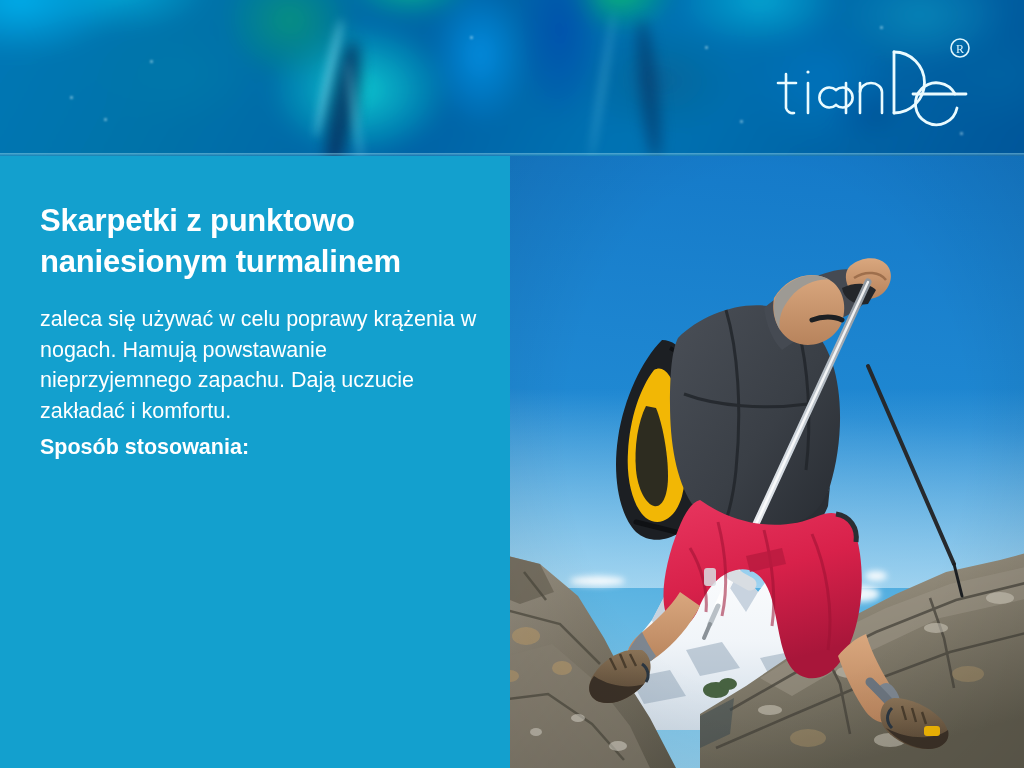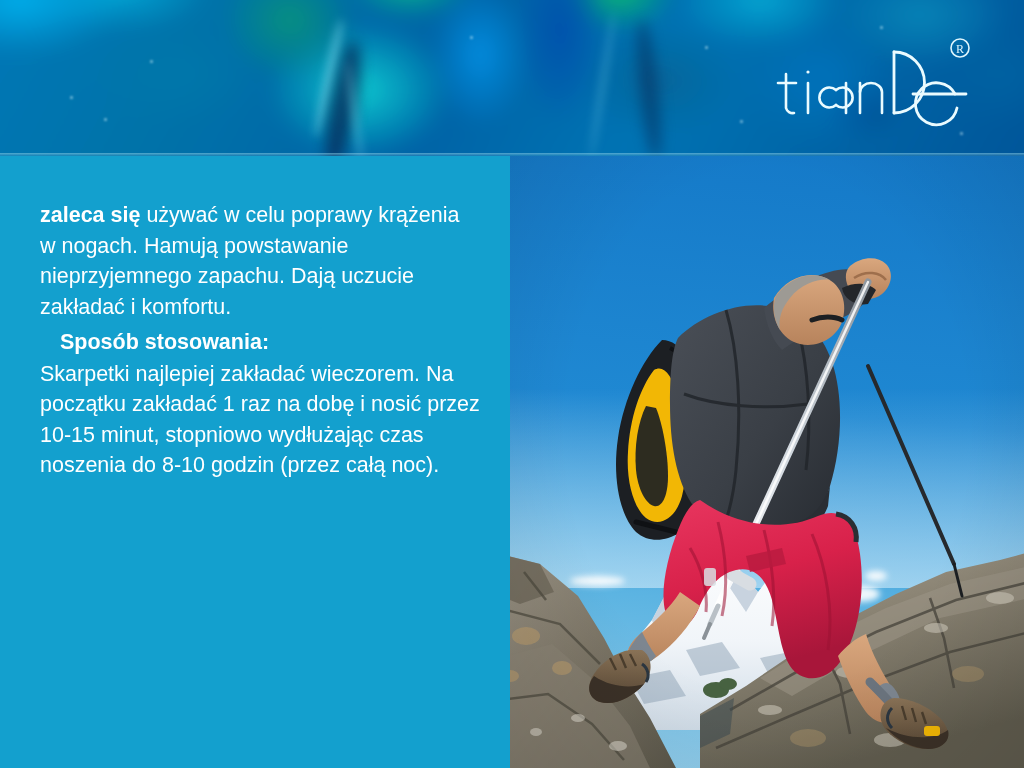--- a/index.html
+++ b/index.html
@@ -82,23 +82,23 @@
     letter-spacing:-.2px;
     margin-bottom:22px;
     max-width:430px;
   }
   .panel p {
     color:#ffffff;
     font-size:21.5px;
     line-height:1.42;
     max-width:460px;
   }
-  .panel p b { font-weight:bold; }
+  .panel p b { font-weight:normal; }
   .p-body { margin-bottom:5px; }
-  .p-heading { font-weight:bold; margin-bottom:1px;margin-left:20px; }
+  .p-heading { font-weight:bold; margin-bottom:1px; }
 
   
   .photo {
     position:absolute; left:510px; top:156px; width:514px; height:612px;
     overflow:hidden;
     background:linear-gradient(185deg,#1479c8 0%, #1f88d2 42%, #5cb4e2 72%, #93cdea 100%);
   }
   
   .sky-haze {
     position:absolute; left:0; bottom:180px; width:100%; height:200px;
@@ -184,26 +184,26 @@
 
         <g>
           <circle cx="190" cy="18" r="9" fill="none" stroke="#dff6fd" stroke-width="1.6"></circle>
           <text x="190" y="23" text-anchor="middle" font-family="'Liberation Serif', serif" font-size="12" fill="#dff6fd">R</text>
         </g>
       </svg>
     </div>
   </div>
 
   <div class="panel">
+    <h1 class="panel-title">Skarpetki z punktowo naniesionym turmalinem</h1>
 
     <p class="p-body"><b>zaleca się</b><span> używać w celu poprawy krążenia w nogach. Hamują powstawanie nieprzyjemnego zapachu. Dają uczucie zakładać i komfortu.</span></p>
 
     <p class="p-heading">Sposób stosowania:</p>
 
-    <p class="p-body">Skarpetki najlepiej zakładać wieczorem. Na początku zakładać 1 raz na dobę i nosić przez 10-15 minut, stopniowo wydłużając czas noszenia do 8-10 godzin (przez całą noc).</p>
   </div>
 
   <div class="photo">
 
     <div class="sky-haze"></div>
     <div class="cloud cl1"></div>
     <div class="cloud cl2"></div>
     <div class="cloud cl3"></div>
     <div class="cloud cl4"></div>
     <div class="cloud cl5"></div>

